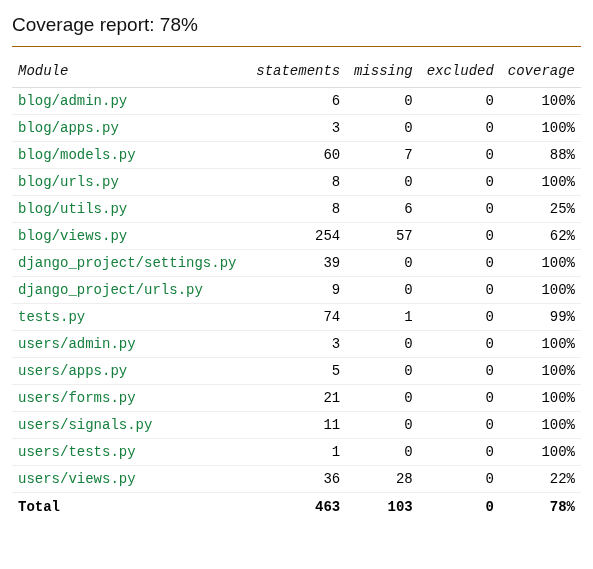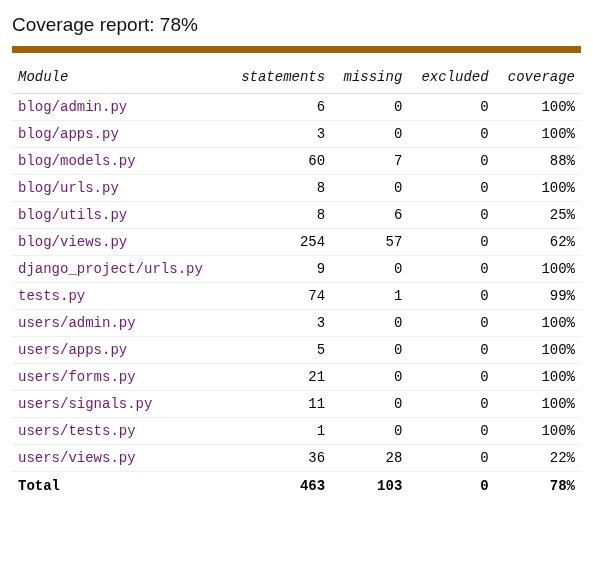--- a/index.html
+++ b/index.html
@@ -6,21 +6,21 @@
   body {
     margin: 0;
     padding: 10px 12px;
     font-family: -apple-system, BlinkMacSystemFont, "Segoe UI", Helvetica, Arial, sans-serif;
     color: #000;
     background: #fff;
     width: 593px;
   }
   .header-bar {
     padding: 4px 0 10px 0;
-    border-bottom: 7px solid #a16207;
+    border-bottom: 1px solid #a16207;
     margin-bottom: 8px;
   }
   .header-bar h1 {
     font-size: 19px;
     font-weight: 400;
     margin: 0;
     color: #111;
   }
   table {
     width: 100%;
@@ -39,21 +39,21 @@
   }
   thead th:first-child { text-align: left; }
   tbody td {
     padding: 5px 6px;
     border-bottom: 1px solid #eee;
     text-align: right;
     white-space: nowrap;
   }
   tbody td:first-child { text-align: left; }
   tbody td:first-child a {
-    color: #701a75;
+    color: #15803d;
     text-decoration: none;
   }
   tfoot td {
     padding: 6px 6px 4px 6px;
     border-top: 1px solid #ccc;
     text-align: right;
     font-weight: 700;
   }
   tfoot td:first-child { text-align: left; }
 </style>
@@ -111,20 +111,27 @@
         <td>25%</td>
       </tr>
       <tr>
         <td><a href="#">blog/views.py</a></td>
         <td>254</td>
         <td>57</td>
         <td>0</td>
         <td>62%</td>
       </tr>
       <tr>
+        <td><a href="#">django_project/settings.py</a></td>
+        <td>39</td>
+        <td>0</td>
+        <td>0</td>
+        <td>100%</td>
+      </tr>
+      <tr>
         <td><a href="#">django_project/urls.py</a></td>
         <td>9</td>
         <td>0</td>
         <td>0</td>
         <td>100%</td>
       </tr>
       <tr>
         <td><a href="#">tests.py</a></td>
         <td>74</td>
         <td>1</td>

